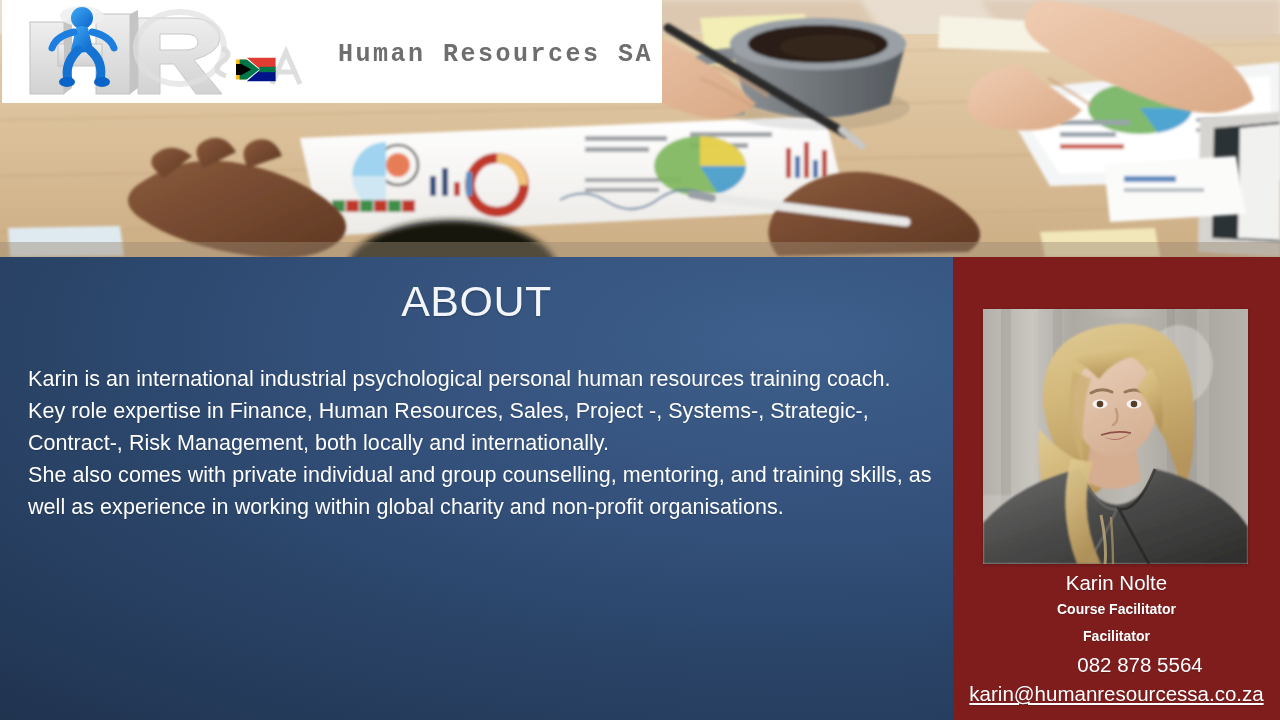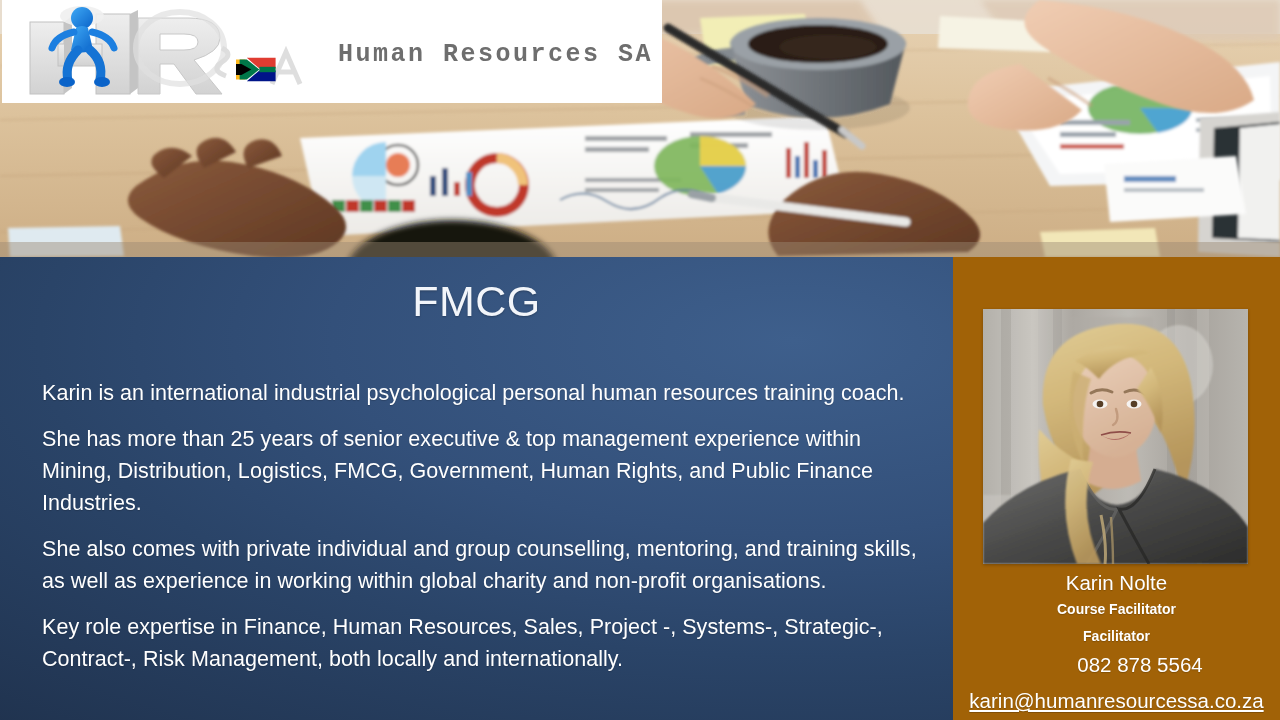--- a/index.html
+++ b/index.html
@@ -76,28 +76,28 @@
   .about-body {
     position: absolute;
     left: 28px; top: 106px;
     width: 910px;
     color: #ffffff;
     font-size: 21.5px;
     line-height: 32px;
     letter-spacing: 0.05px;
     text-shadow: 0 1px 1px rgba(0,0,0,0.18);
   }
-  .about-body p { margin: 14px; }
+  .about-body p { margin: 0; }
 
   
   .right-panel {
     position: absolute;
     left: 953px; top: 257px;
     width: 327px; height: 463px;
-    background: #a16207;
+    background: #7f1d1d;
   }
   .portrait-frame {
     position: absolute;
     left: 30px; top: 52px;
     width: 265px; height: 255px;
     background: #b9b7b2;
     overflow: hidden;
     box-shadow: 0 1px 3px rgba(0,0,0,0.25);
   }
   .portrait-svg { display:block; width: 265px; height: 255px; }
@@ -123,21 +123,21 @@
   }
   .contact-phone {
     font-size: 20.5px;
     line-height: 29px;
     font-weight: normal;
     text-shadow: 0 1px 1px rgba(0,0,0,0.2);
     margin-left: 47px;
   }
   .contact-email {
     display: inline-block;
-    margin-top: 8px;
+    margin-top: 1px;
     font-size: 20.5px;
     line-height: 27px;
     color: #ffffff;
     text-decoration: underline;
     text-underline-offset: 2px;
     text-shadow: 0 1px 1px rgba(0,0,0,0.2);
     cursor: pointer;
   }
 </style>
 </head>
@@ -367,27 +367,26 @@
           <ellipse cx="88" cy="78" rx="8" ry="5" fill="#0a63c9"></ellipse>
         </g>
       </svg>
 
       <div class="logo-wordmark">Human  Resources  SA</div>
     </div>
   </div>
 
   <div class="body-area">
 
-    <div class="about-title">FMCG</div>
+    <div class="about-title">ABOUT</div>
 
     <div class="about-body">
       <p>Karin is an international industrial psychological personal human resources training coach.</p>
-      <p>She has more than 25 years of senior executive &amp; top management experience within Mining, Distribution, Logistics, FMCG, Government, Human Rights, and Public Finance Industries.</p>
+      <p>Key role expertise in Finance, Human Resources, Sales, Project -, Systems-, Strategic-, Contract-, Risk Management, both locally and internationally.</p>
       <p>She also comes with private individual and group counselling, mentoring, and training skills, as well as experience in working within global charity and non-profit organisations.</p>
-      <p>Key role expertise in Finance, Human Resources, Sales, Project -, Systems-, Strategic-, Contract-, Risk Management, both locally and internationally.</p>
     </div>
   </div>
 
   <div class="right-panel">
 
     <div class="portrait-frame">
       <svg class="portrait-svg" viewBox="0 0 265 255">
         <defs>
           <linearGradient id="wallG" x1="0" y1="0" x2="1" y2="0">
             <stop offset="0%" stop-color="#b9b6b0"></stop>

